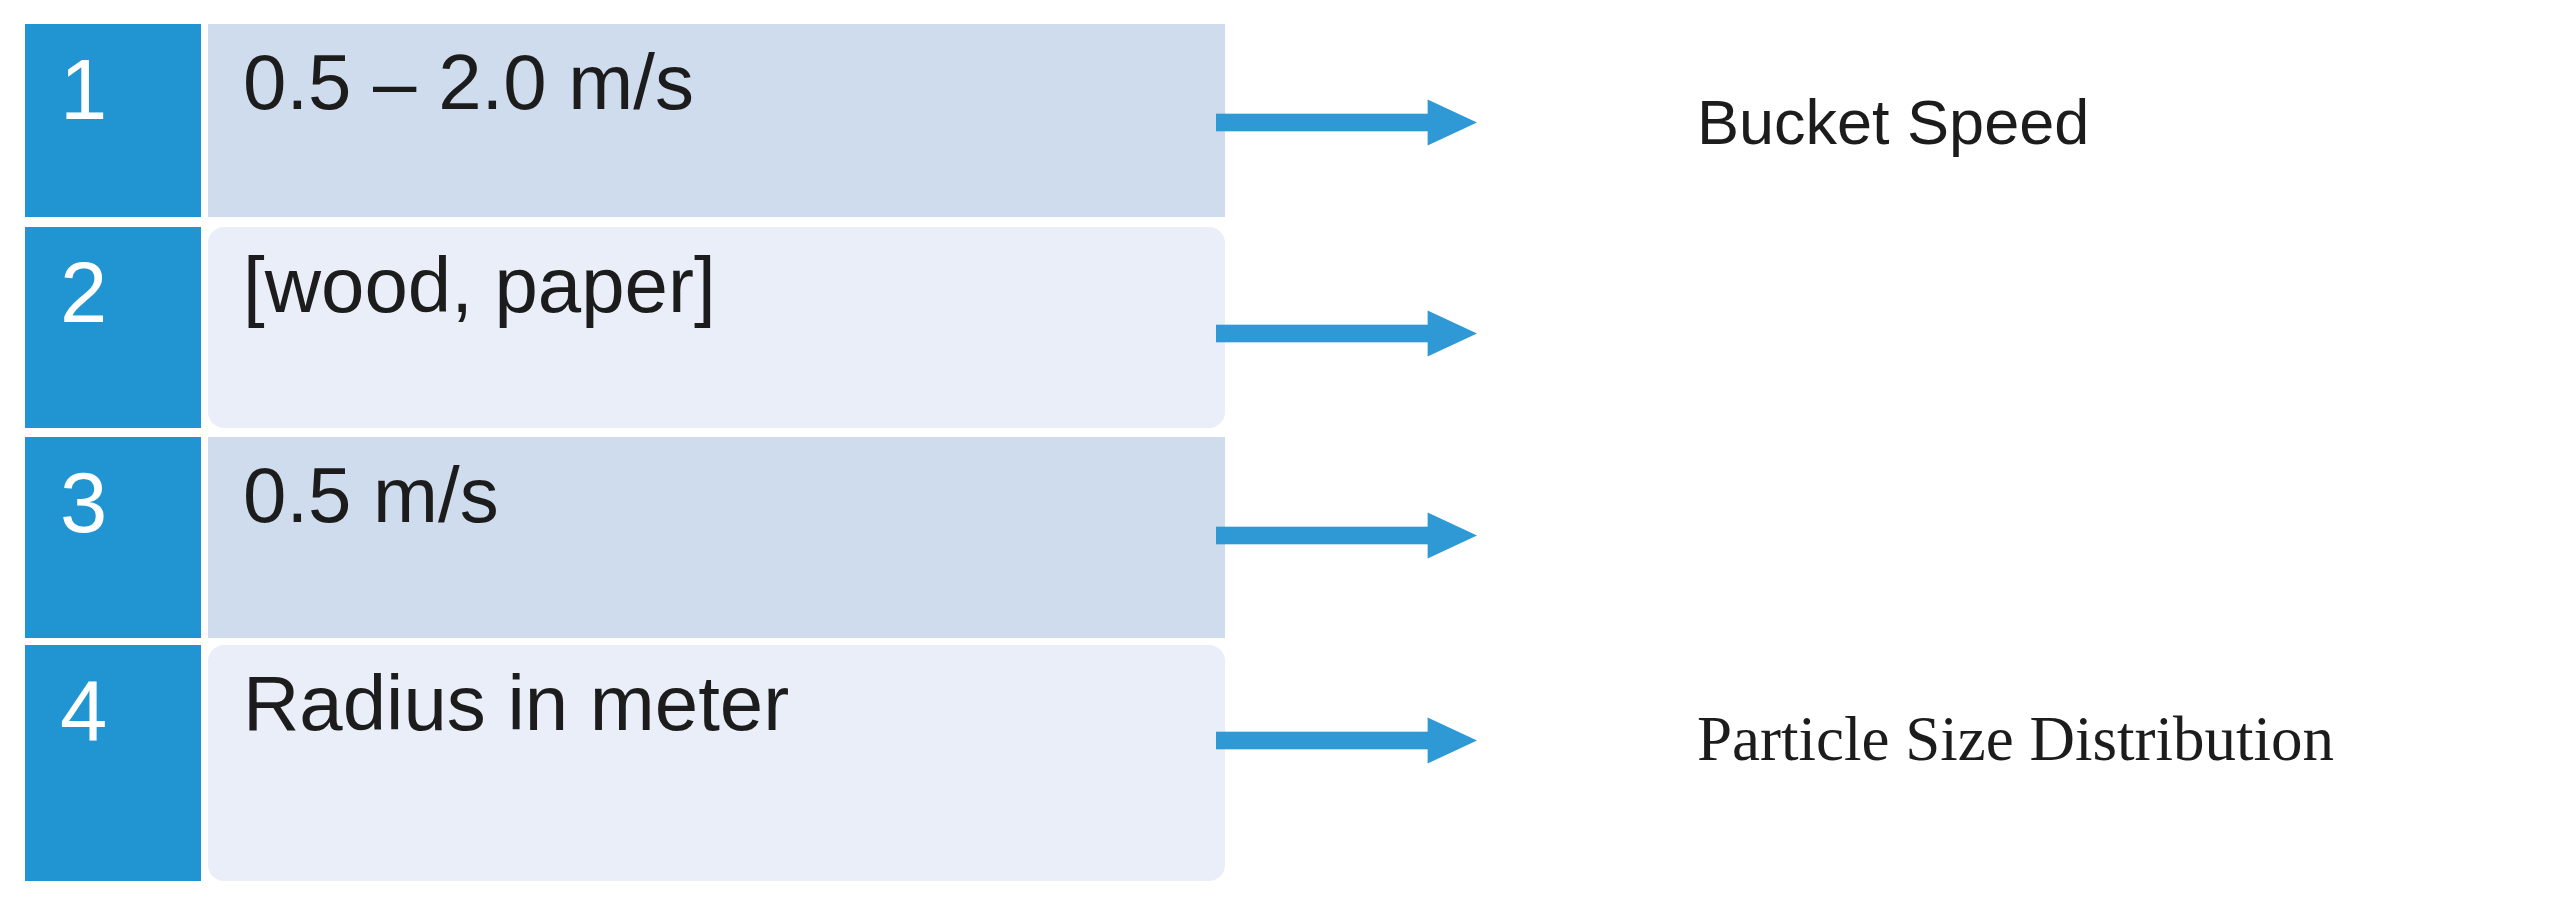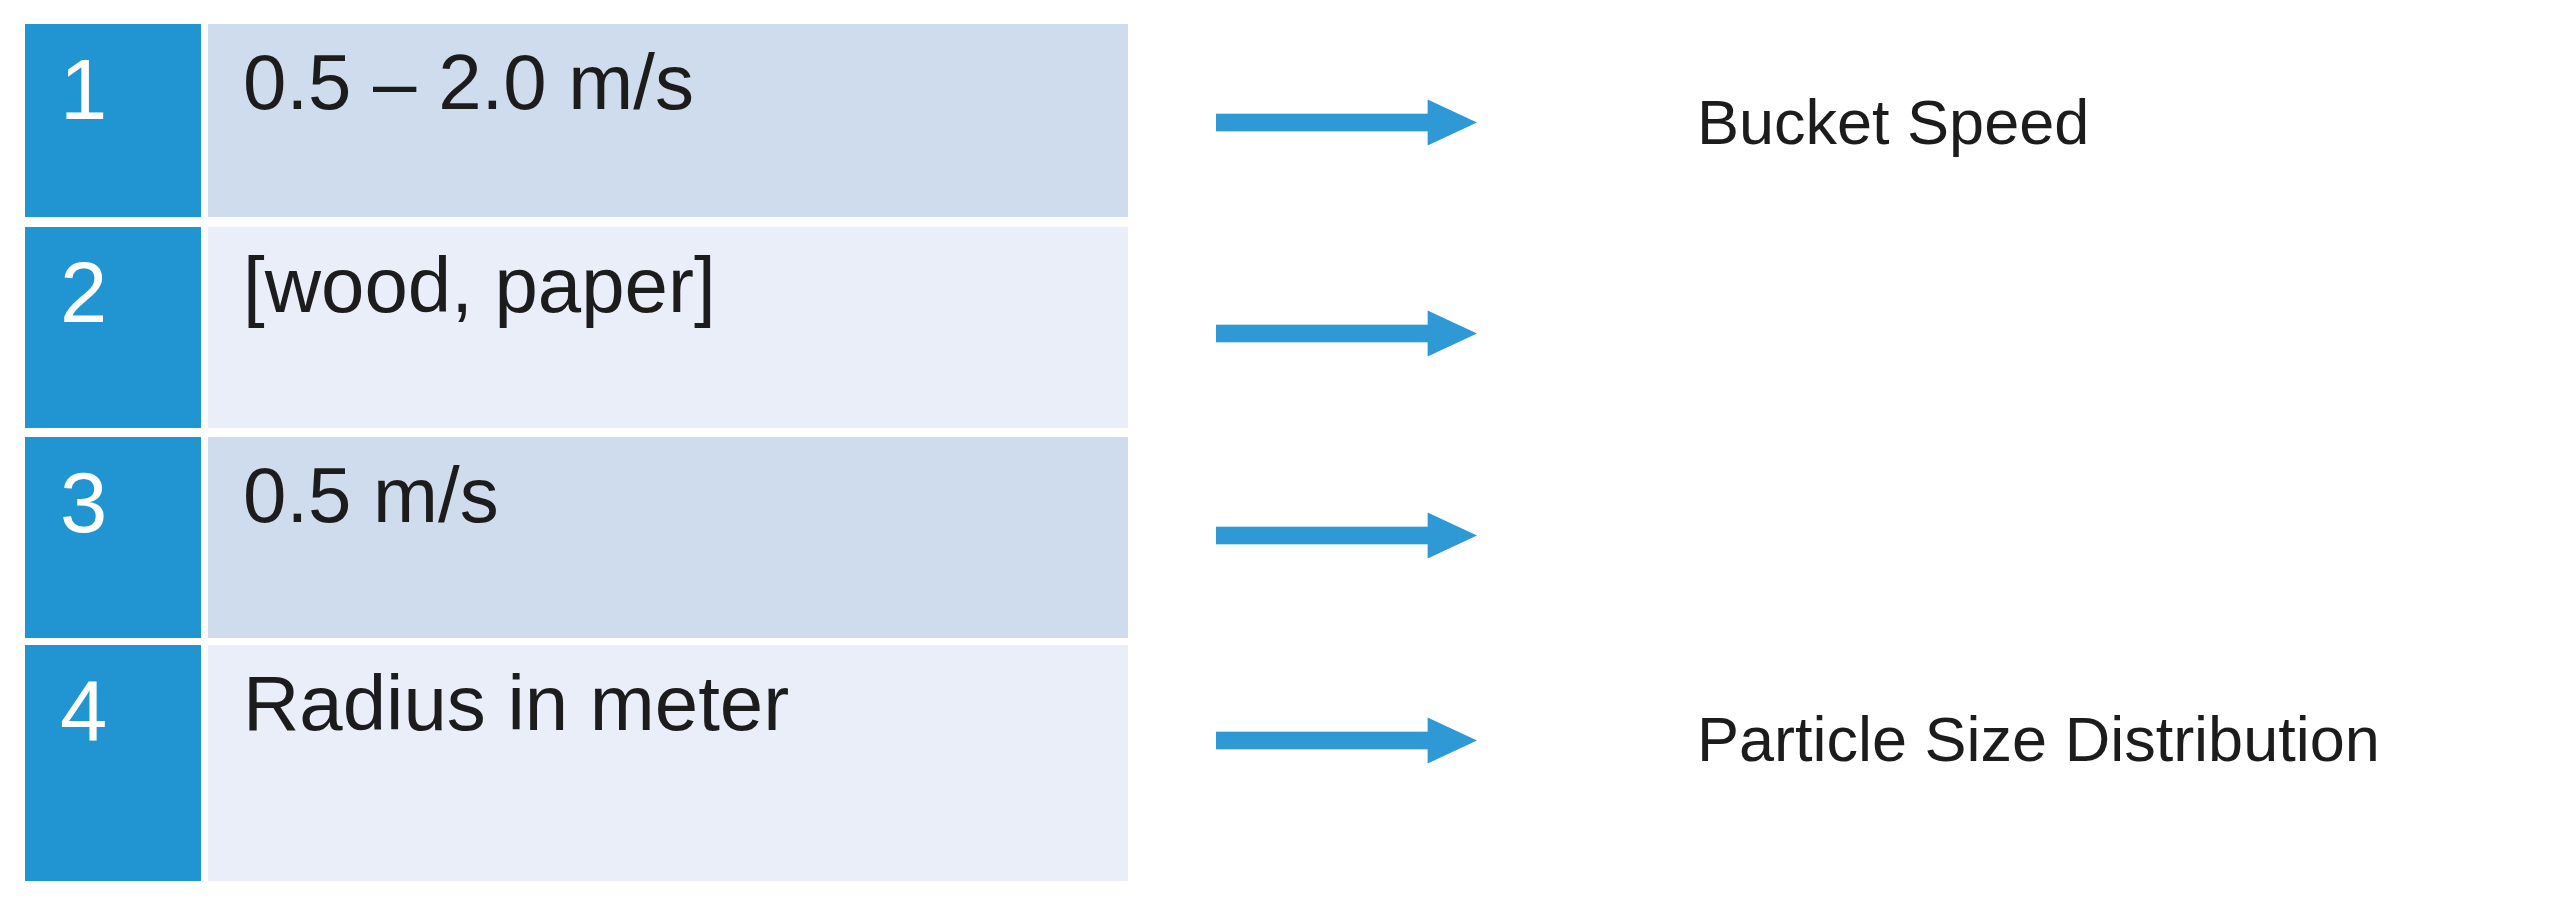--- a/index.html
+++ b/index.html
@@ -31,30 +31,30 @@
     box-sizing: border-box;
     background: var(--accent-blue, #2095d2);
     color: var(--number-text, #ffffff);
     font-size: 85px;
     line-height: 1.2;
     padding: 15px 0 0 35px;
   }
   .value-cell {
     position: absolute;
     left: 208px;
-    width: 920px;
+    width: 1017px;
     height: 100%;
     box-sizing: border-box;
     color: var(--text, #1c1c1c);
     font-size: 78px;
     line-height: 1.26;
     padding: 8.8px 0 0 35px;
   }
   .shade-dark  { background: var(--row-shade-dark,  #cedcee); }
-  .shade-light { background: var(--row-shade-light, #e9eef8); }
+  .shade-light { background: var(--row-shade-light, #e9eef8); border-radius: 16px; }
 
   
   .arrow {
     position: absolute;
     left: 1216px;
     width: 261px;
     height: 53px;
     fill: var(--arrow-blue, #2f99d6);
   }
   .a1 { top: 96px; }
@@ -67,21 +67,21 @@
     position: absolute;
     left: 1697px;
     font-size: 63px;
     line-height: 97px;
     color: var(--text, #1c1c1c);
     white-space: nowrap;
   }
   .l1 { top: 74px;  }
   .l2 { top: 285px; }
   .l3 { top: 487px; }
-  .l4 { top: 691px; }
+  .l4 { top: 691px; font-family: Liberation Serif, serif; }
 </style>
 </head>
 <body>
 
 <div class="canvas">
 
   <div class="row r1">
     <div class="num-cell">
       <span>1</span>
     </div>

